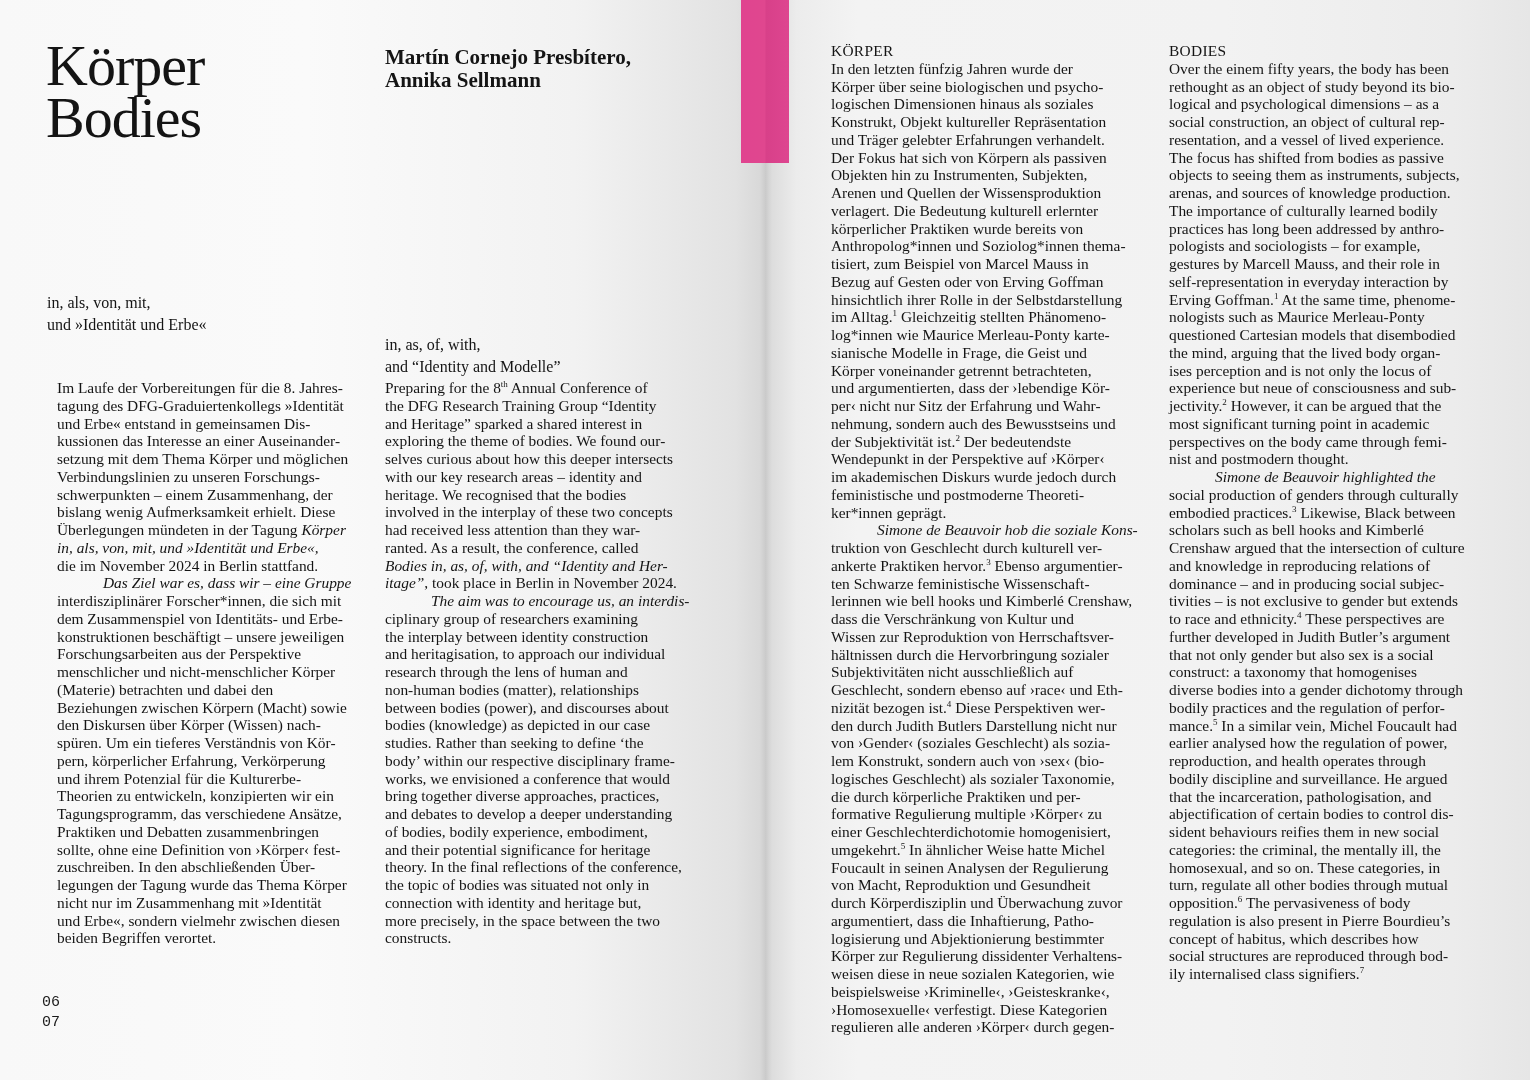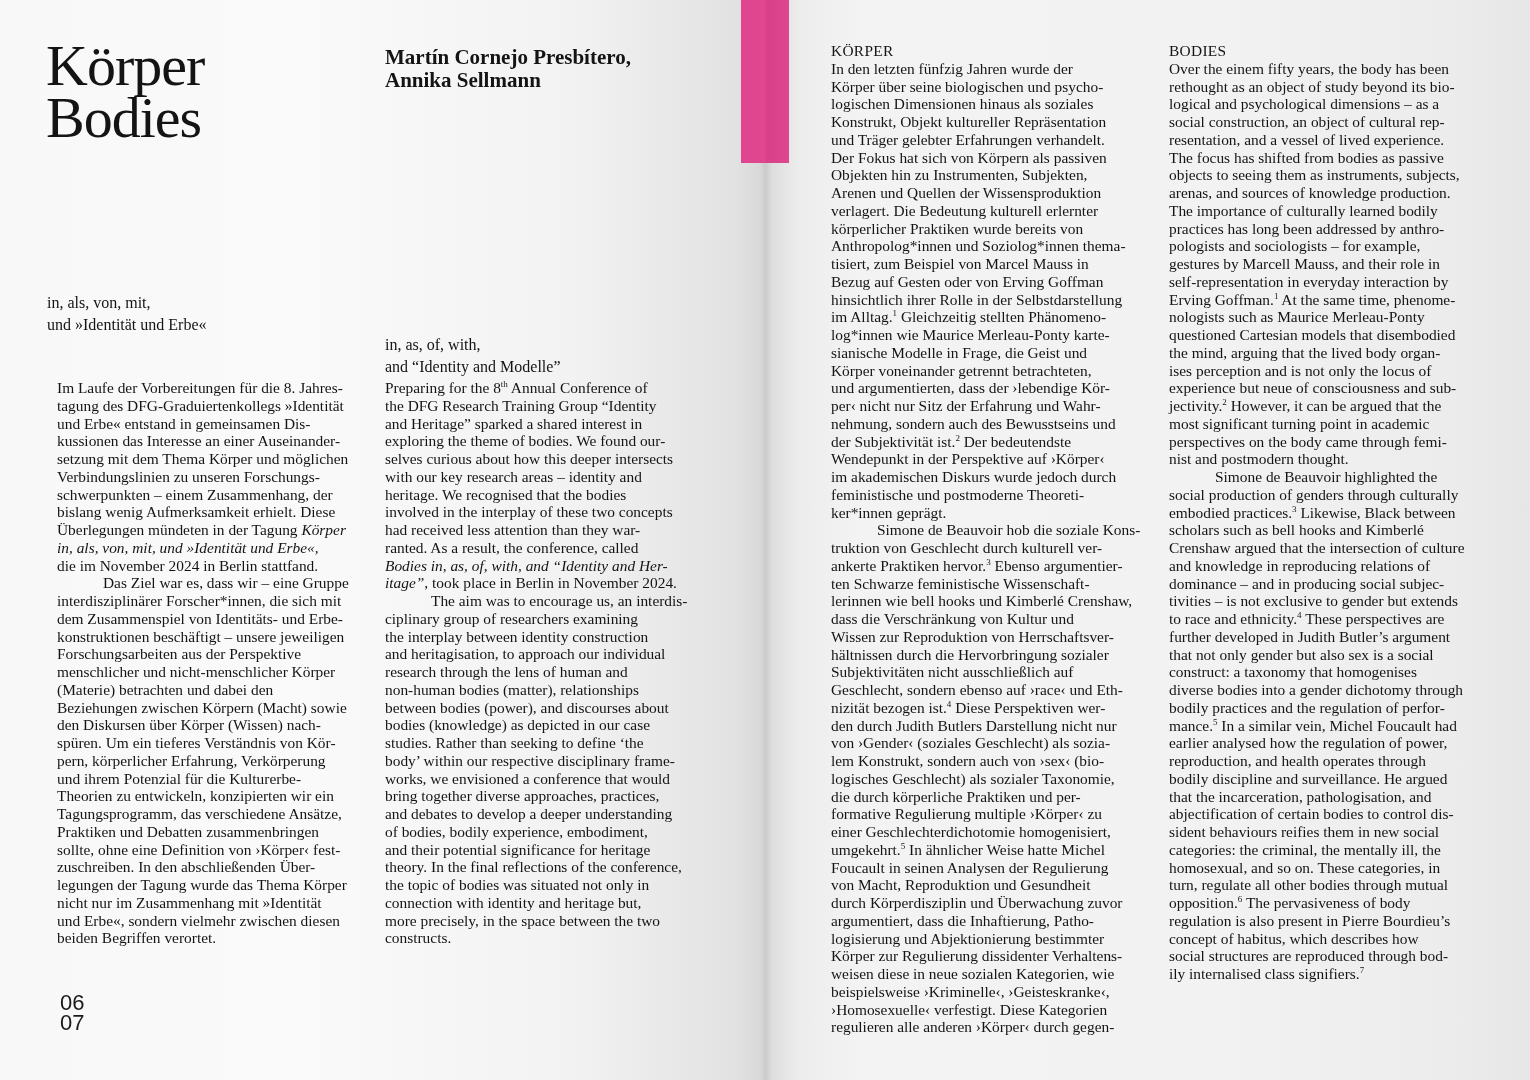--- a/index.html
+++ b/index.html
@@ -42,32 +42,32 @@
     position:absolute; top:292px;
     font-size:16px; line-height:22px;
   }
   .sub-de { left:47px; }
   .sub-en { left:385px;margin-top:42px; }
   .col {
     position:absolute; font-size:15.4px; line-height:17.75px;
     width:330px;
   }
   .col .ln { white-space:nowrap; display:block; height:17.75px; }
-  .col .ind { padding-left:46px; }
+  .col .ind { padding-left:46px;font-style:italic; }
   .col-de { left:47px; top:379px;margin-left:10px; }
   .col-en { left:385px; top:379px; }
   .col-k { left:831px; top:42px; }
   .col-b { left:1169px; top:42px; }
   .heading { letter-spacing:0.3px; }
   i { font-style:italic; }
   sup { font-size:9px; line-height:0; vertical-align:6px; }
   .pageno {
-    position:absolute; left:60px; top:993px;
-    font-family:Liberation Sans, sans-serif;
-    font-size:22px; line-height:20px; color:#1a1a1a;
+    position:absolute; left:42px; top:993px;
+    font-family:Liberation Mono, monospace;
+    font-size:15px; line-height:20px; color:#1a1a1a;
   }
 </style>
 </head>
 <body>
 
 <div class="page page-left"></div>
 <div class="page page-right"></div>
 <div class="gutter-shadow"></div>
 <div class="pink-tab"></div>
 

